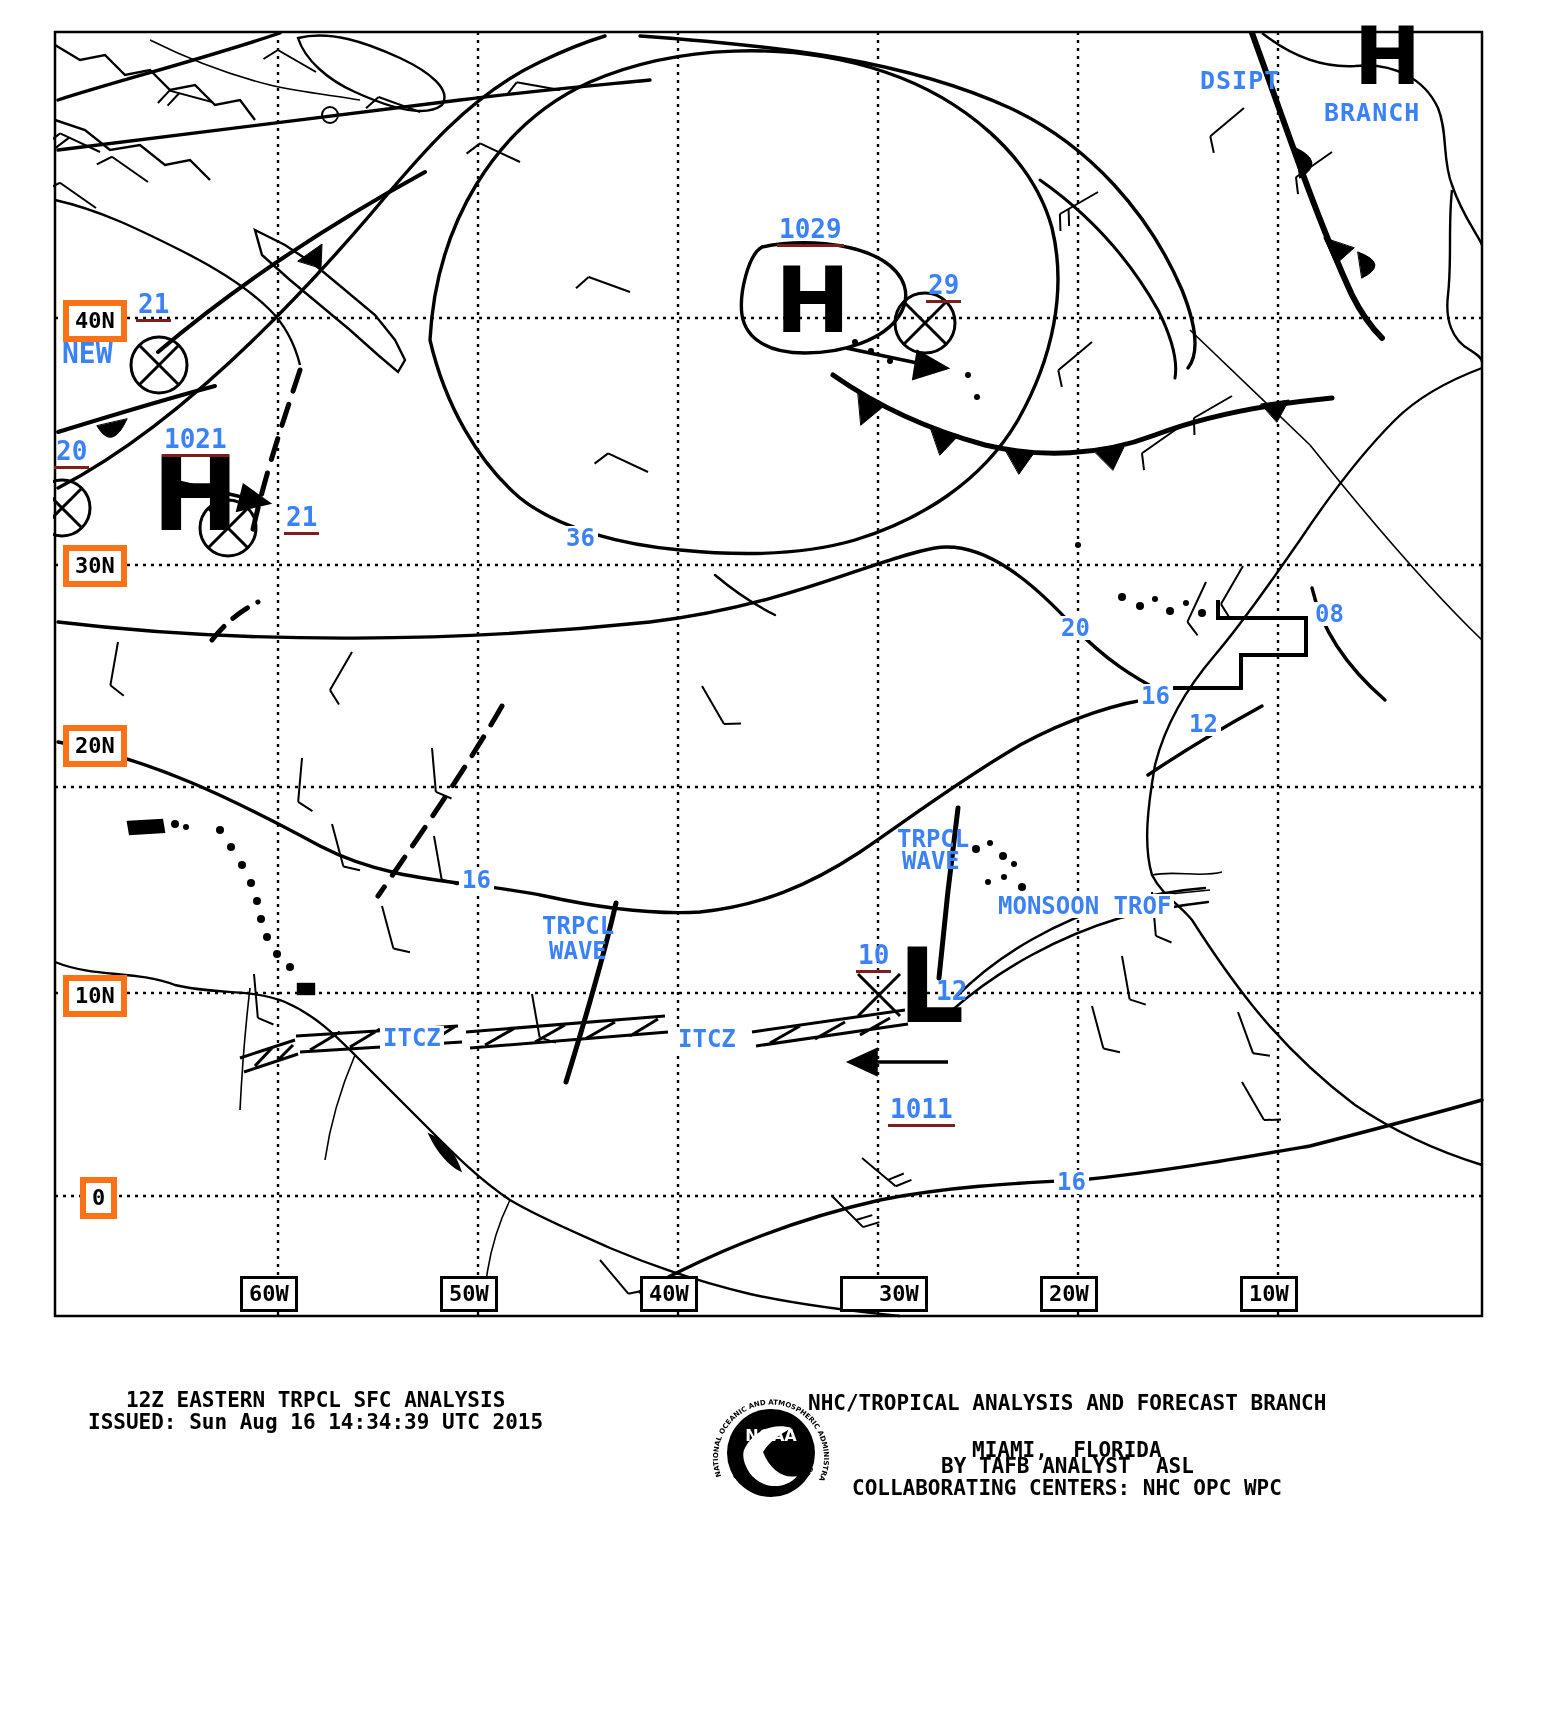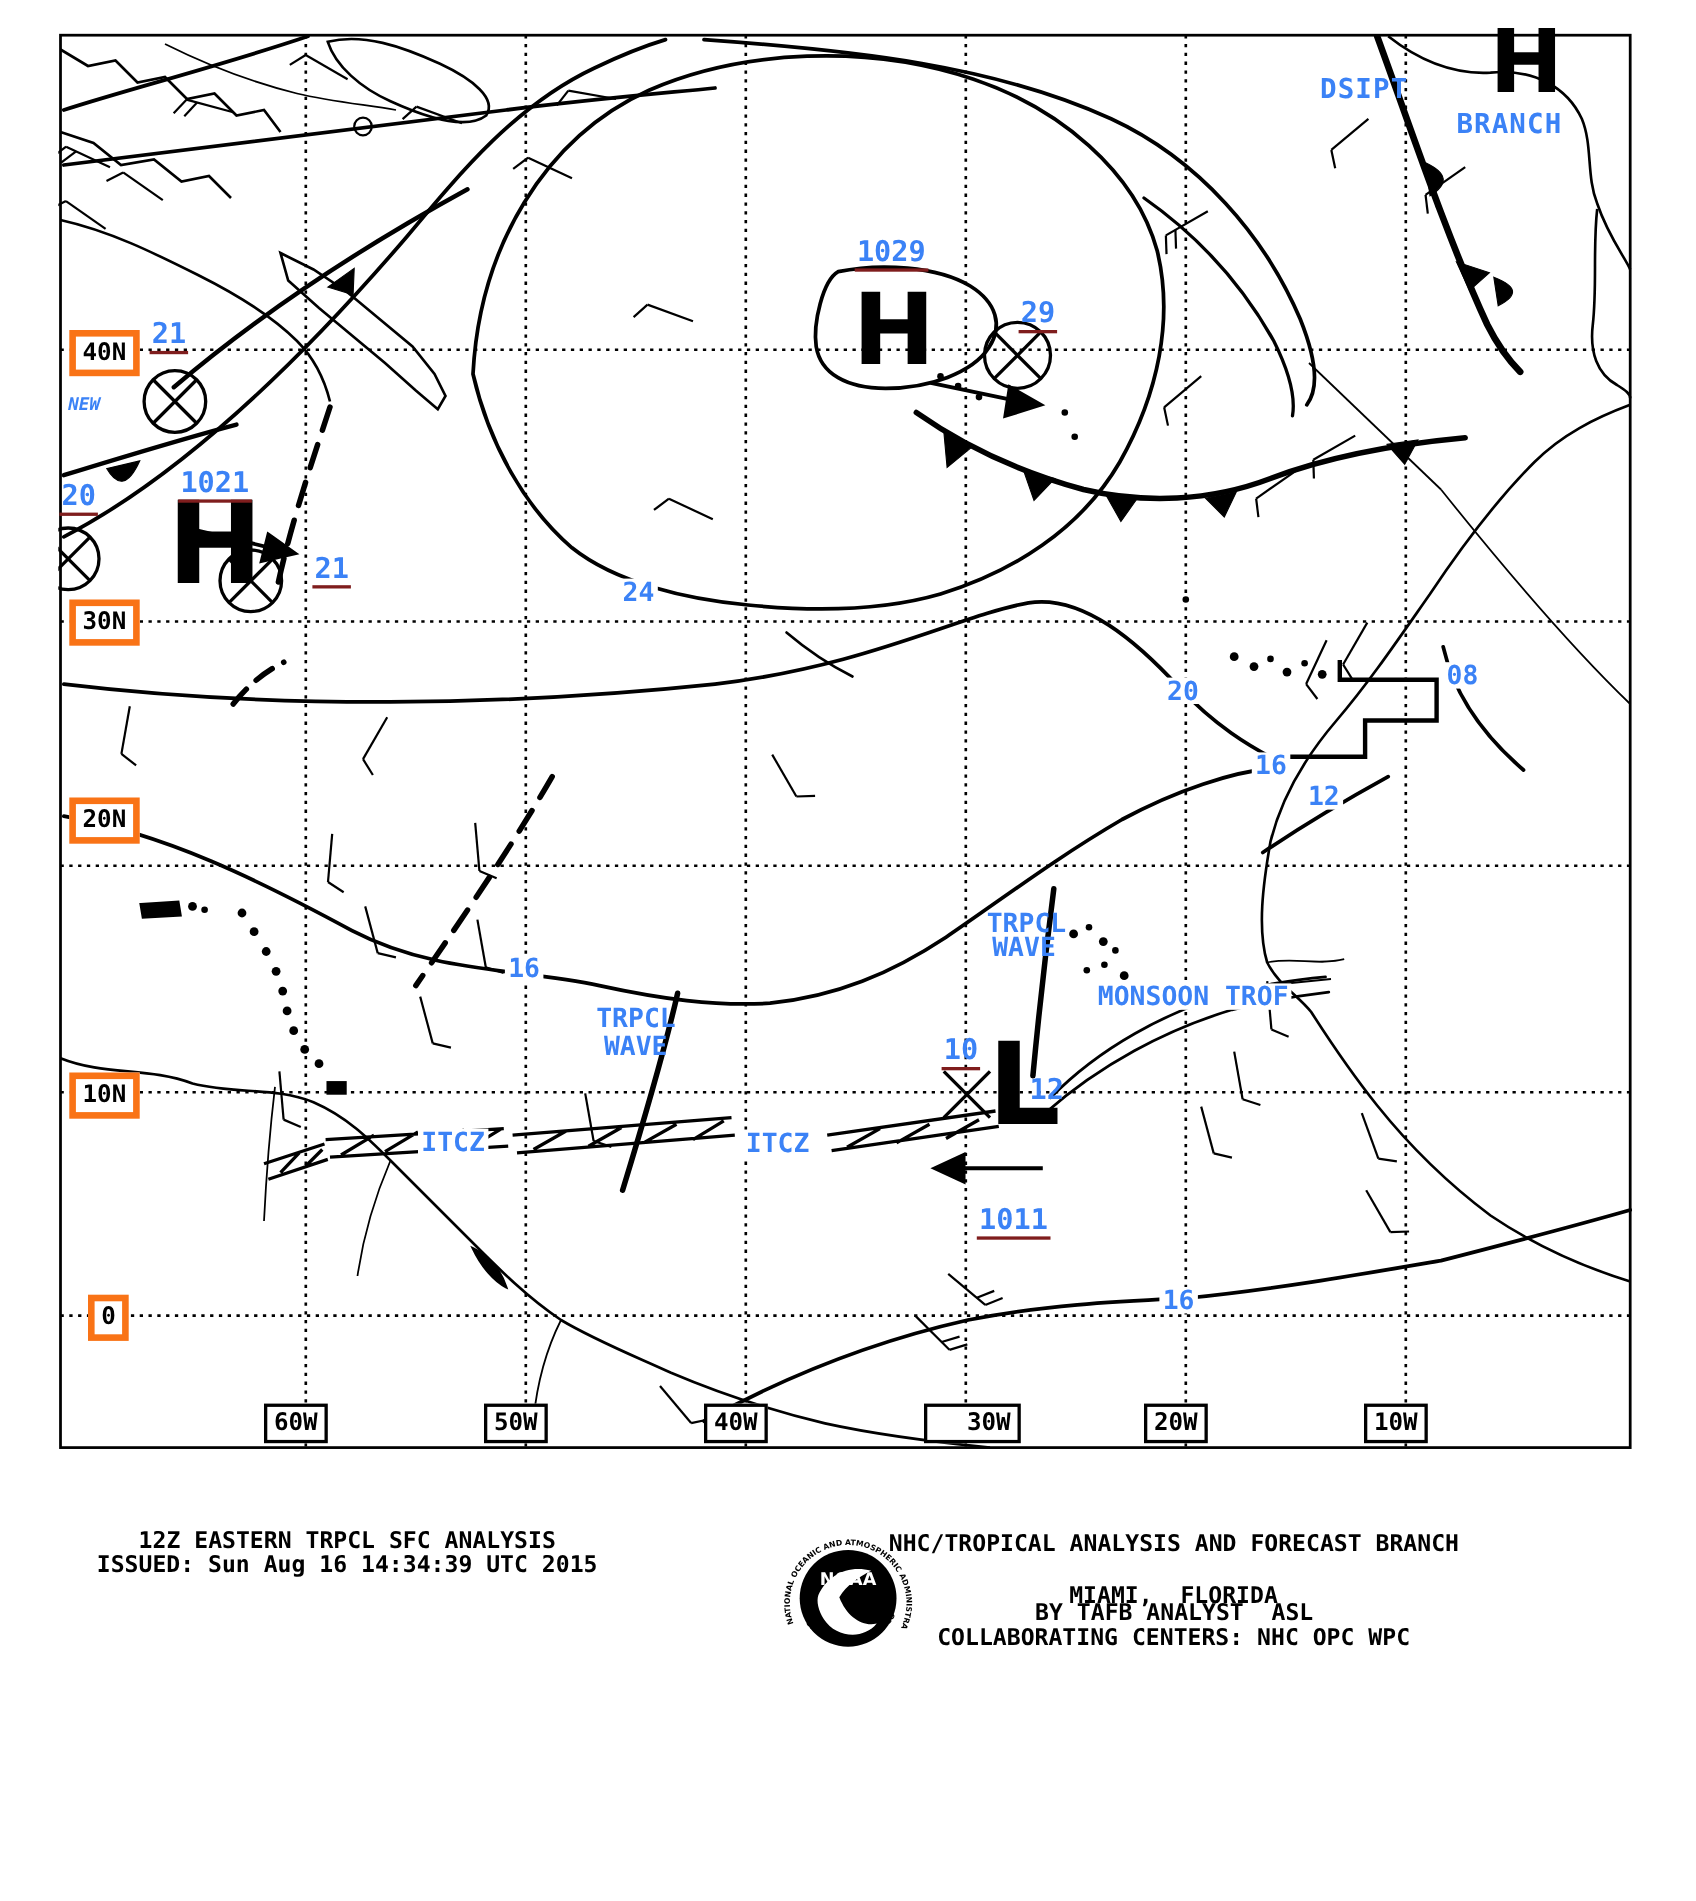--- a/index.html
+++ b/index.html
@@ -367,32 +367,32 @@
 
 <div class="bigltr" style="left:775px;top:256px;font-size:90px;">H</div>
 <div class="lbl pval" style="left:777px;top:216px;font-size:26px;">1029</div>
 <div class="lbl pval" style="left:926px;top:272px;font-size:26px;">29</div>
 
 <div class="bigltr" style="left:152px;top:442px;font-size:104px;">H</div>
 <div class="lbl pval" style="left:162px;top:426px;font-size:26px;">1021</div>
 <div class="lbl pval" style="left:136px;top:291px;font-size:26px;">21</div>
 <div class="lbl pval" style="left:284px;top:504px;font-size:26px;">21</div>
 <div class="lbl pval" style="left:54px;top:438px;font-size:26px;">20</div>
-<div class="lbl" style="left:62px;top:360px;font-size:16px;font-style:italic;">NEW</div>
+<div class="lbl" style="left:62px;top:340px;font-size:28px;">NEW</div>
 
 <div class="bigltr" style="left:1354px;top:17px;font-size:80px;">H</div>
 <div class="lbl sm" style="left:1200px;top:68px;">DSIPT</div>
 <div class="lbl sm" style="left:1324px;top:100px;">BRANCH</div>
 
 <div class="bigltr" style="left:898px;top:934px;font-size:104px;">L</div>
 <div class="lbl pval" style="left:888px;top:1096px;font-size:26px;">1011</div>
 <div class="lbl pval" style="left:856px;top:942px;font-size:26px;">10</div>
 <div class="lbl" style="left:936px;top:978px;font-size:26px;">12</div>
 
-<div class="lbl isolbl" style="left:563px;top:526px;">24</div>
+<div class="lbl isolbl" style="left:563px;top:526px;">36</div>
 <div class="lbl isolbl" style="left:1058px;top:616px;">20</div>
 <div class="lbl isolbl" style="left:1138px;top:684px;">16</div>
 <div class="lbl isolbl" style="left:1186px;top:712px;">12</div>
 <div class="lbl isolbl" style="left:1312px;top:602px;">08</div>
 <div class="lbl isolbl" style="left:459px;top:868px;">16</div>
 <div class="lbl isolbl" style="left:1054px;top:1170px;">16</div>
 
 <div class="lbl" style="left:542px;top:914px;">TRPCL</div>
 <div class="lbl" style="left:549px;top:939px;">WAVE</div>
 <div class="lbl" style="left:897px;top:827px;">TRPCL</div>

